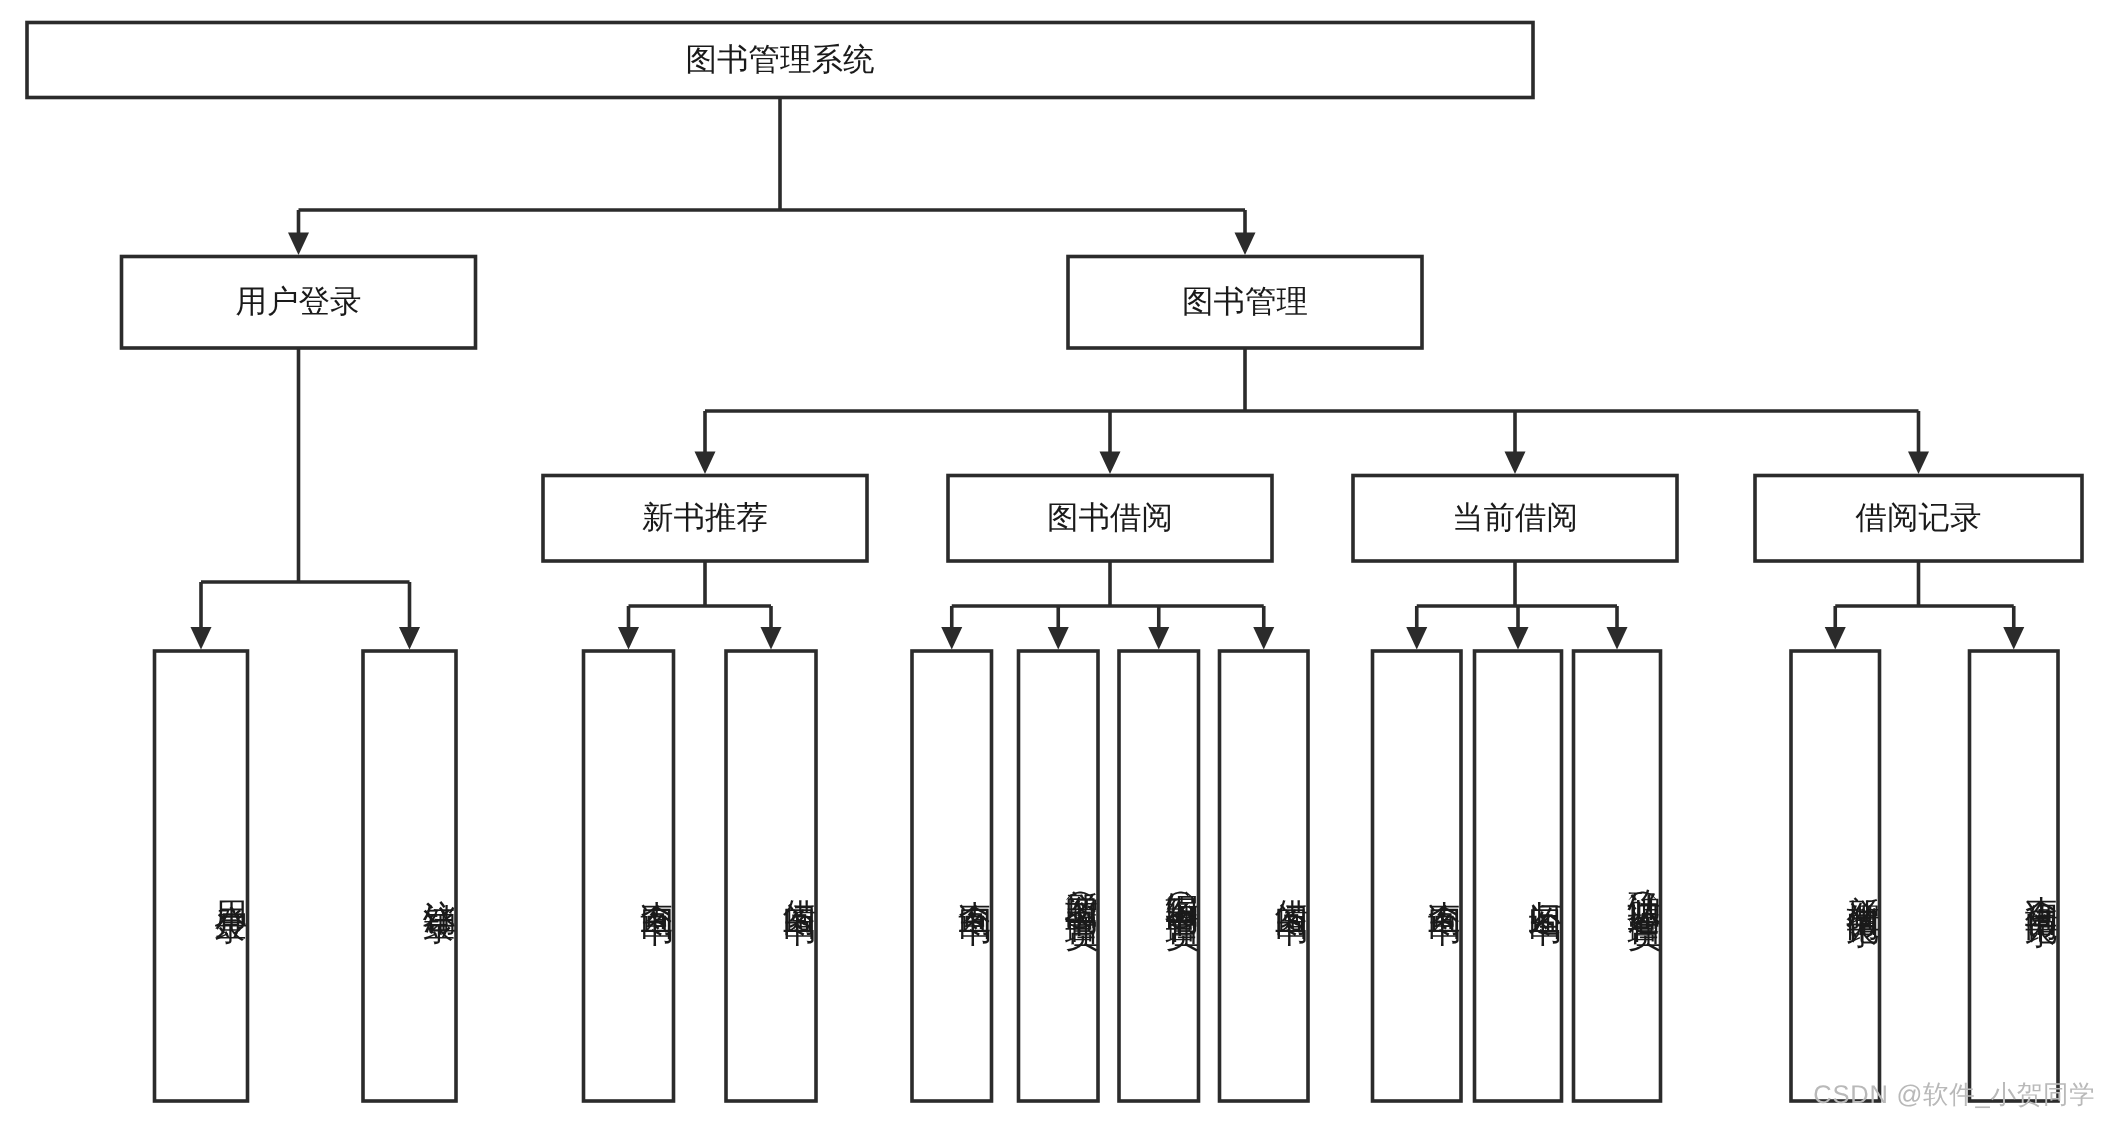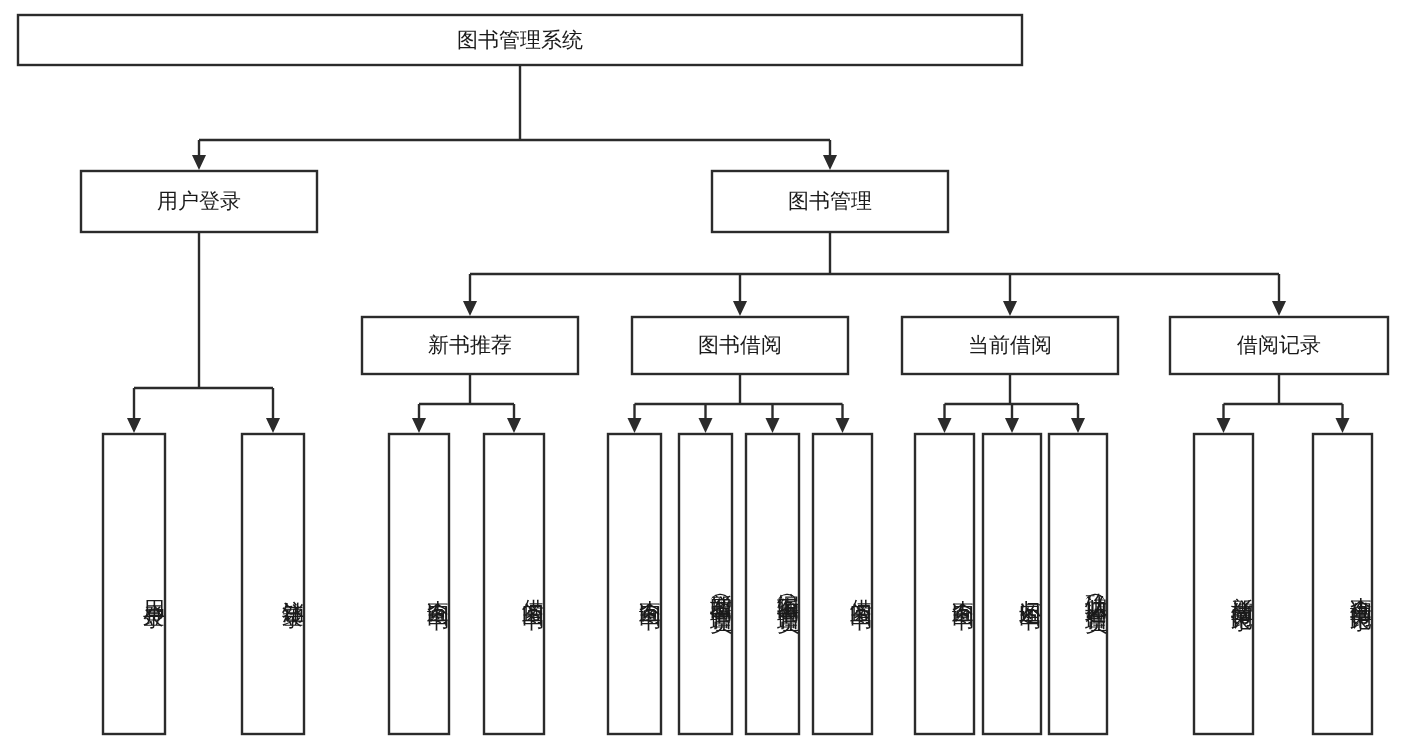--- a/index.html
+++ b/index.html
@@ -215,13 +215,14 @@
       <div class="vlabel" style="left: 679px; top: 448px; width: 53px; height: 280px;">新增图书（管理员）</div>
       <div class="vlabel" style="left: 746px; top: 448px; width: 53px; height: 280px;">编辑图书（管理员）</div>
       <div class="vlabel" style="left: 813px; top: 448px; width: 59px; height: 280px;">借阅图书</div>
       <div class="vlabel" style="left: 915px; top: 448px; width: 59px; height: 280px;">查询图书</div>
       <div class="vlabel" style="left: 983px; top: 448px; width: 58px; height: 280px;">归还图书</div>
       <div class="vlabel" style="left: 1049px; top: 448px; width: 58px; height: 280px;">确认归还（管理员）</div>
       <div class="vlabel" style="left: 1194px; top: 448px; width: 59px; height: 280px;">新增借阅记录</div>
       <div class="vlabel" style="left: 1313px; top: 448px; width: 59px; height: 280px;">查询借阅记录</div>
     </div>
 
+  <div class="watermark">CSDN @软件_小贺同学</div>
 </div>
 
 </body></html>

